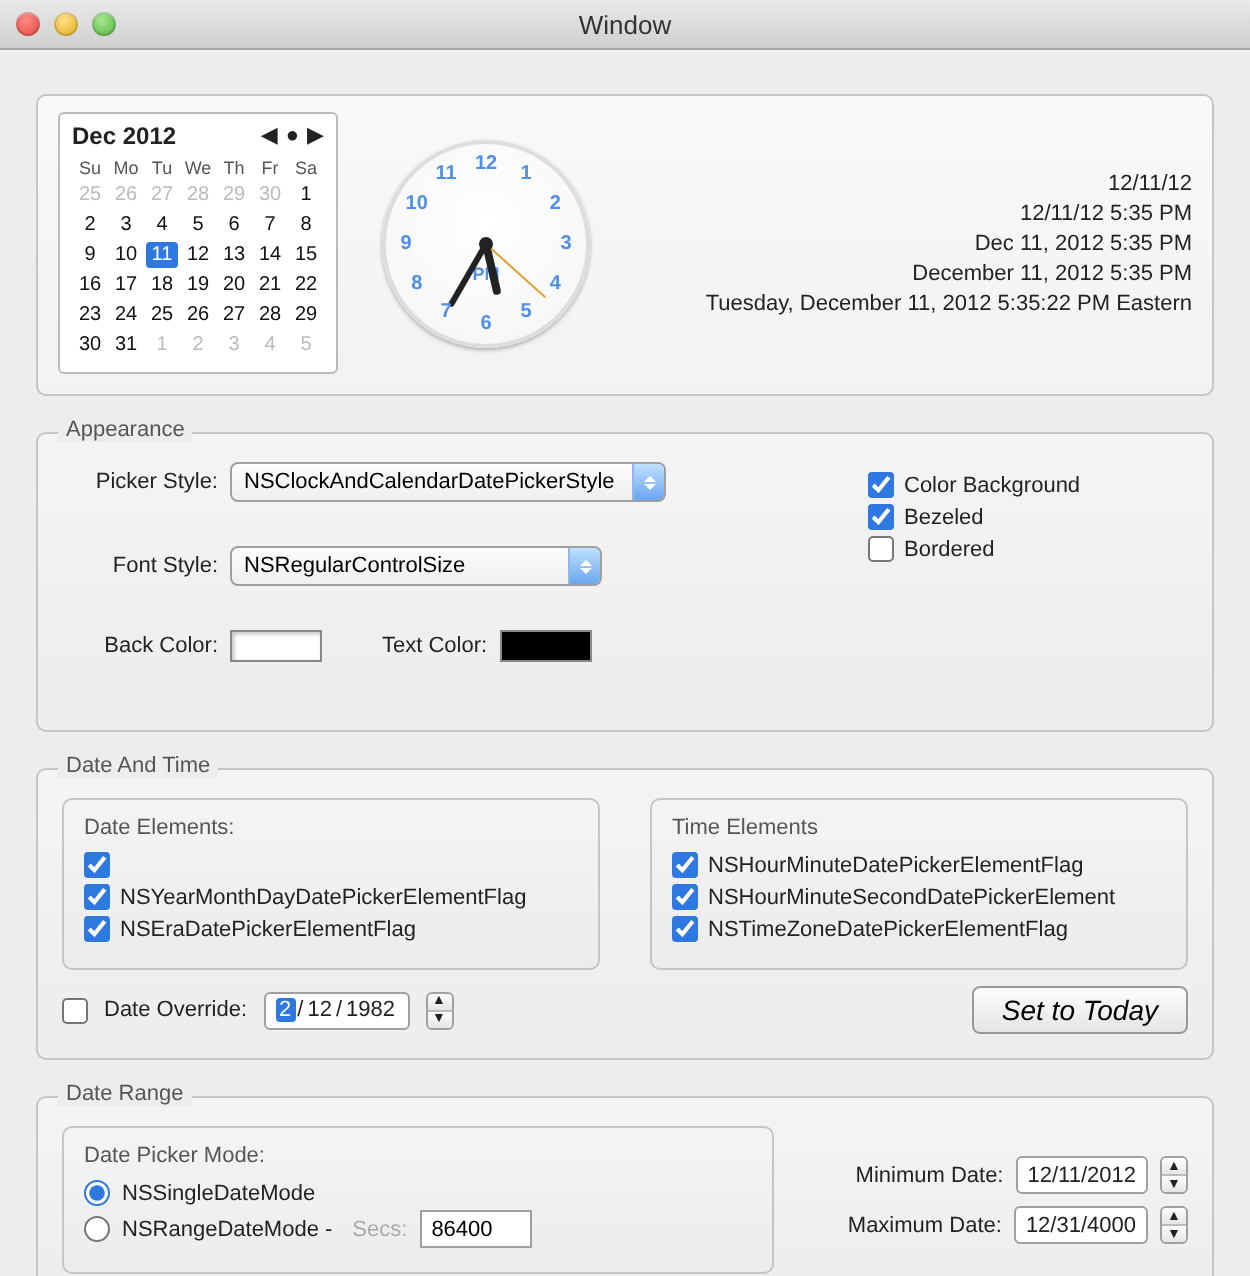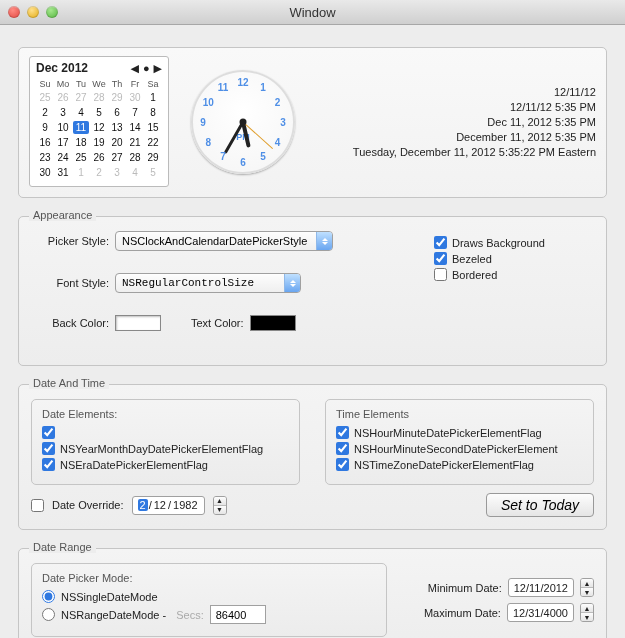--- a/index.html
+++ b/index.html
@@ -331,36 +331,36 @@
         <div class="row">
           <div class="label">Picker Style:</div>
           <div class="popup-wrap" style="width:218px;">
             <input class="popup" style="width: 100%;" readonly="" value="NSClockAndCalendarDatePickerStyle">
             <div class="popup-arrows"></div>
           </div>
         </div>
         <div class="row">
           <div class="label">Font Style:</div>
           <div class="popup-wrap" style="width:186px;">
-            <input class="popup" style="width: 100%; font-family: Liberation Mono, monospace;" readonly="" value="NSRegularControlSize">
+            <input class="popup" style="width: 100%;" readonly="" value="NSRegularControlSize">
             <div class="popup-arrows"></div>
           </div>
         </div>
         <div class="row">
           <div class="label">Back Color:</div>
           <span class="swatch" id="back-swatch" style="background: rgb(255, 255, 255);"></span>
           <div style="width:18px;"></div>
           <div>Text Color:</div>
           <span class="swatch" id="text-swatch" style="background: rgb(0, 0, 0);"></span>
         </div>
       </div>
       <div style="width:160px; padding-top:2px;">
         <div class="checkbox-row">
           <input type="checkbox" id="cb-db" checked="" style="">
-          <label for="cb-db">Draws Background</label>
+          <label for="cb-db">Color Background</label>
         </div>
         <div class="checkbox-row">
           <input type="checkbox" id="cb-bz" checked="" style="">
           <label for="cb-bz">Bezeled</label>
         </div>
         <div class="checkbox-row">
           <input type="checkbox" id="cb-bd" style="">
           <label for="cb-bd">Bordered</label>
         </div>
       </div>

